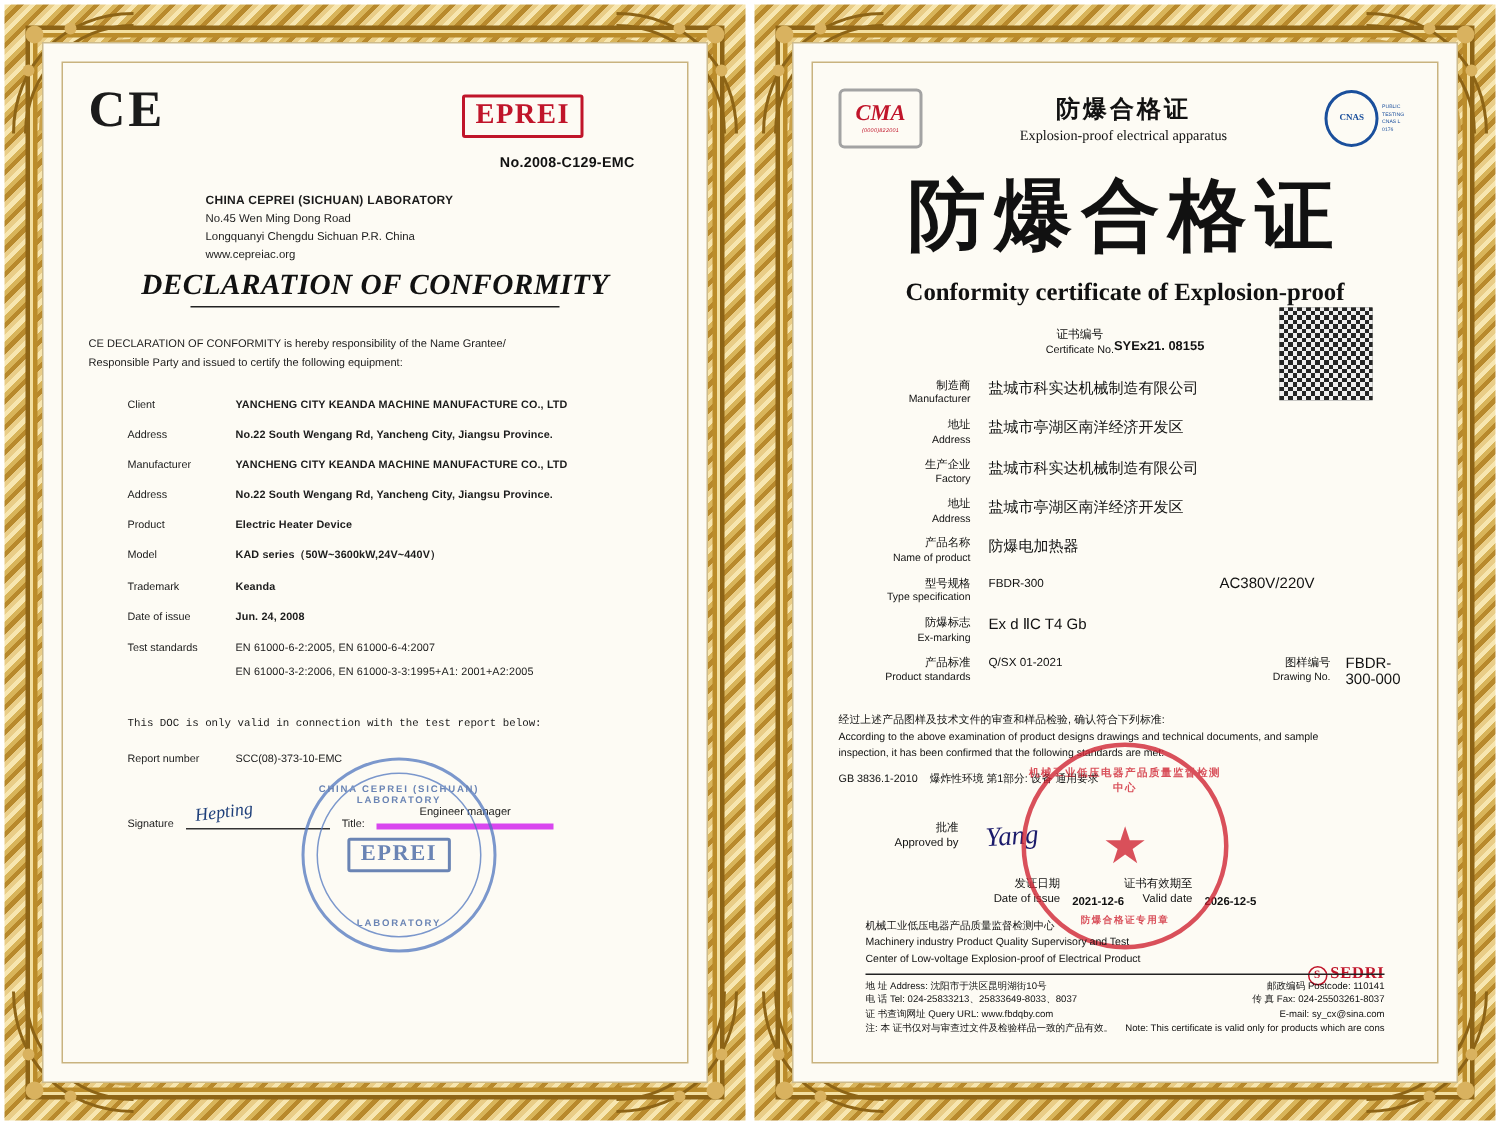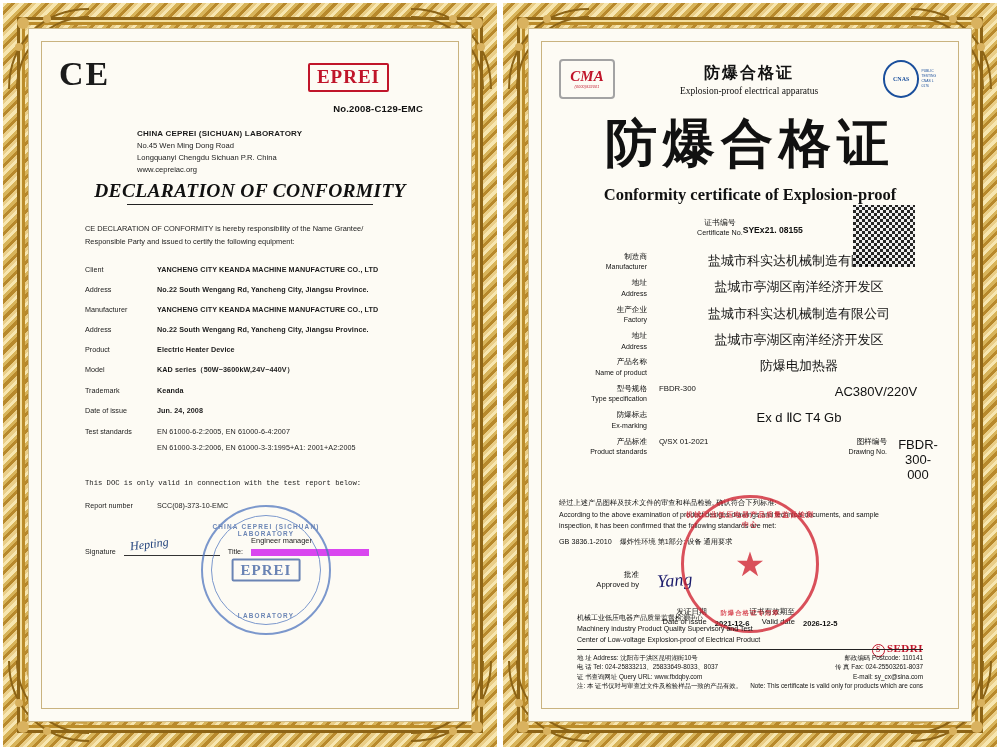--- a/index.html
+++ b/index.html
@@ -135,21 +135,20 @@
     color: #111;
   }
   .doc-title-rule {
     width: 246px;
     height: 1px;
     background: #222;
     margin: 2px auto 0 auto;
   }
   .intro {
     margin-top: 18px;
-    margin-left: 26px;
     font-size: 7.4px;
     line-height: 1.75;
     color: #1b1b1b;
     max-width: 380px;
   }
   .fields {
     margin-top: 16px;
     margin-left: 26px;
     font-size: 7.2px;
     color: #1b1b1b;
@@ -221,23 +220,23 @@
     font-family: "Liberation Serif", serif;
     font-style: italic;
     font-size: 12px;
     color: #1e3f7a;
     transform: rotate(-7deg);
     white-space: nowrap;
   }
   .title-line {
     display: inline-block;
     width: 118px;
-    border-bottom: 7px solid #d946ef;
+    border-bottom: 4px solid #d946ef;
     height: 13px;
-    text-align: left;
+    text-align: center;
     font-size: 7.4px;
   }
   
   .stamp-blue {
     position: absolute;
     left: 142px;
     bottom: 66px;
     width: 126px;
     height: 126px;
     border: 2px solid #4a72bd;
@@ -371,21 +370,21 @@
     vertical-align: top;
   }
   .rtable td.k {
     width: 86px;
     text-align: right;
     padding-right: 10px;
     line-height: 1.4;
   }
   .rtable td.k .cn { display: block; font-size: 7.6px; }
   .rtable td.k .en { display: block; font-size: 7px; }
-  .rtable td.v { font-size: 13px; text-align: center; }
+  .rtable td.v { font-size: 10px; }
   .rtable td.v2 { width: 150px; font-size: 7.8px; }
   .rtable td.k2 { width: 74px; text-align: right; padding-right: 8px; }
 
   .qr {
     position: absolute;
     right: 26px;
     top: 150px;
     width: 62px;
     height: 62px;
     background:

